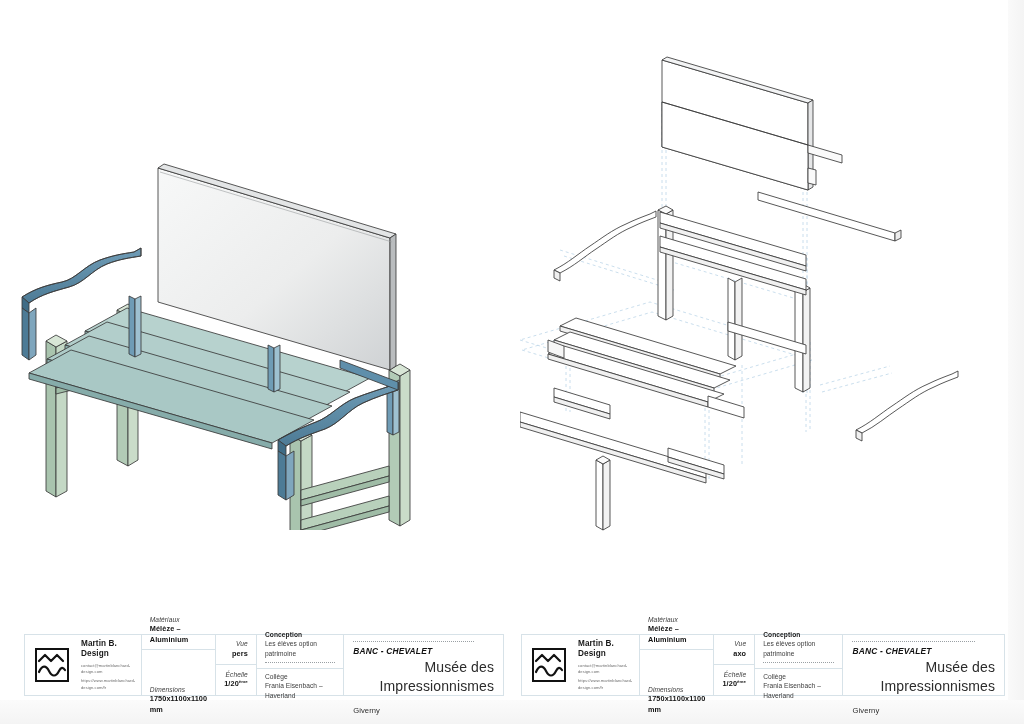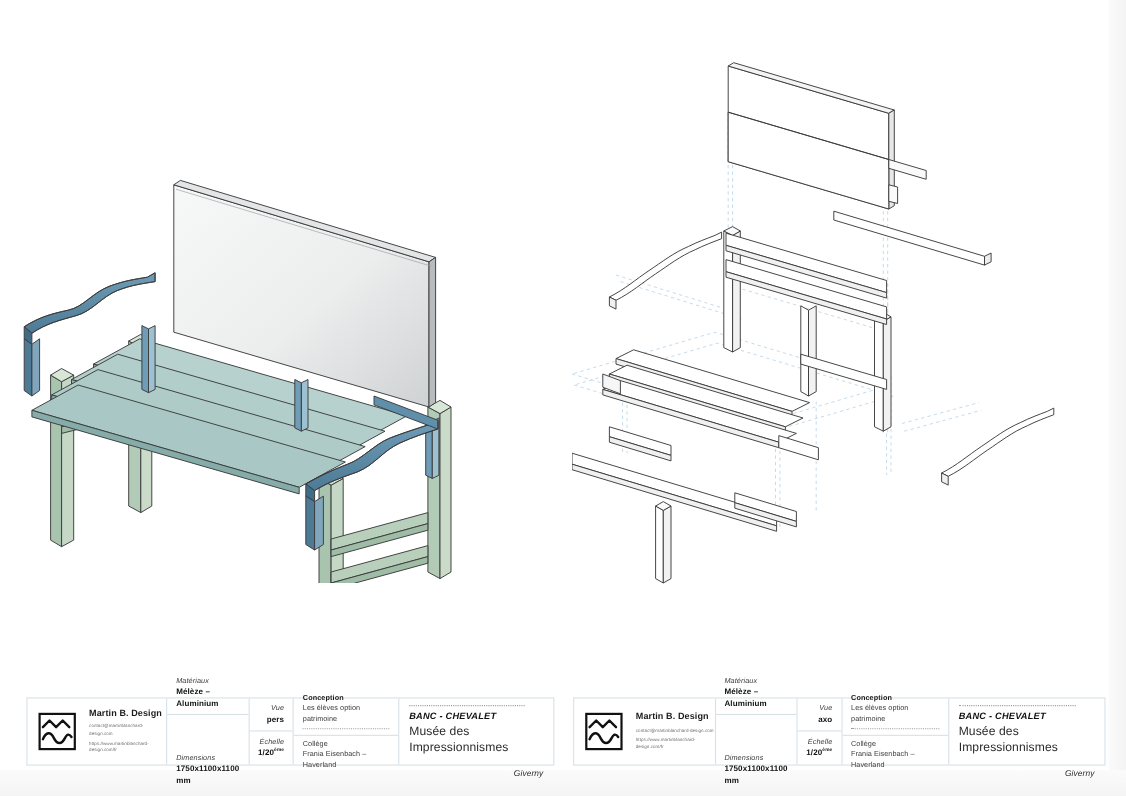--- a/index.html
+++ b/index.html
@@ -160,32 +160,31 @@
   }
   .proj-title {
     font-size: 8.4px;
     font-weight: bold;
     color: #111111;
     line-height: 1.4;
     letter-spacing: 0.2px;
     font-style: italic;
   }
   .proj-sub {
-    font-size: 11px;
+    font-size: 14px;
     color: #2b2b2b;
     line-height: 1.4;
     letter-spacing: 0.1px;
+    text-align: right;
   }
   .proj-place {
     font-size: 7.6px;
-    font-style: italic;
     color: #2b2b2b;
     margin-top: 9px;
     letter-spacing: 0.1px;
-    text-align: right;
   }
 </style>
 </head>
 <body>
 
 <div id="sheet">
 
   <svg id="persp-view" class="drawing" width="470" height="470" viewBox="0 0 470 470">
     <defs>
       <linearGradient id="panelGrad" x1="0" y1="0" x2="1" y2="1">

